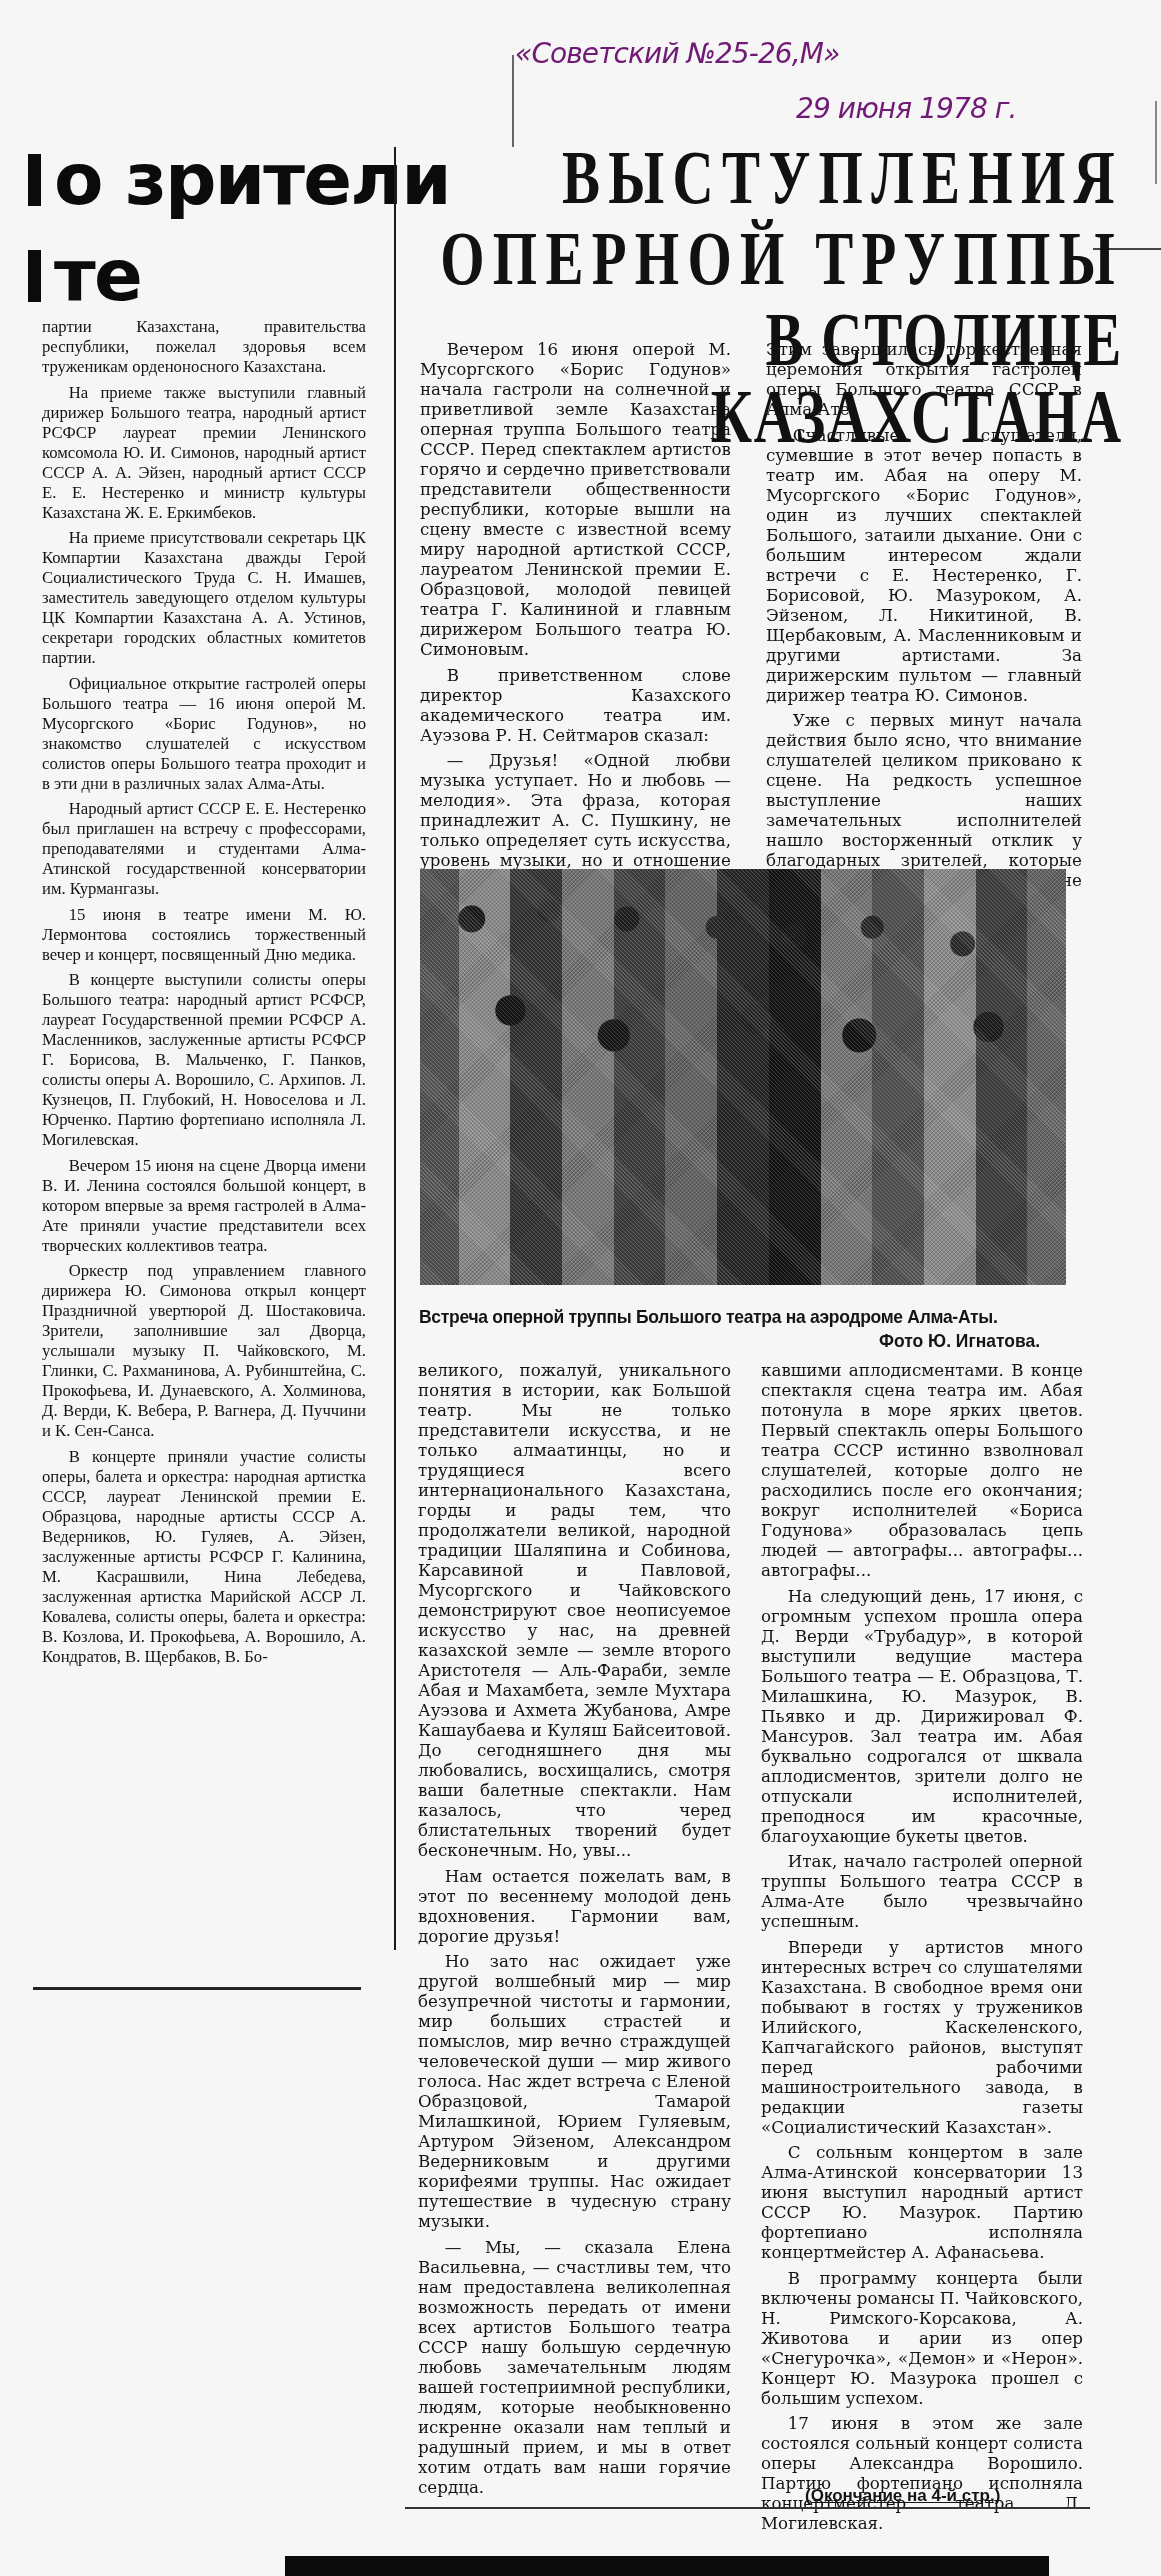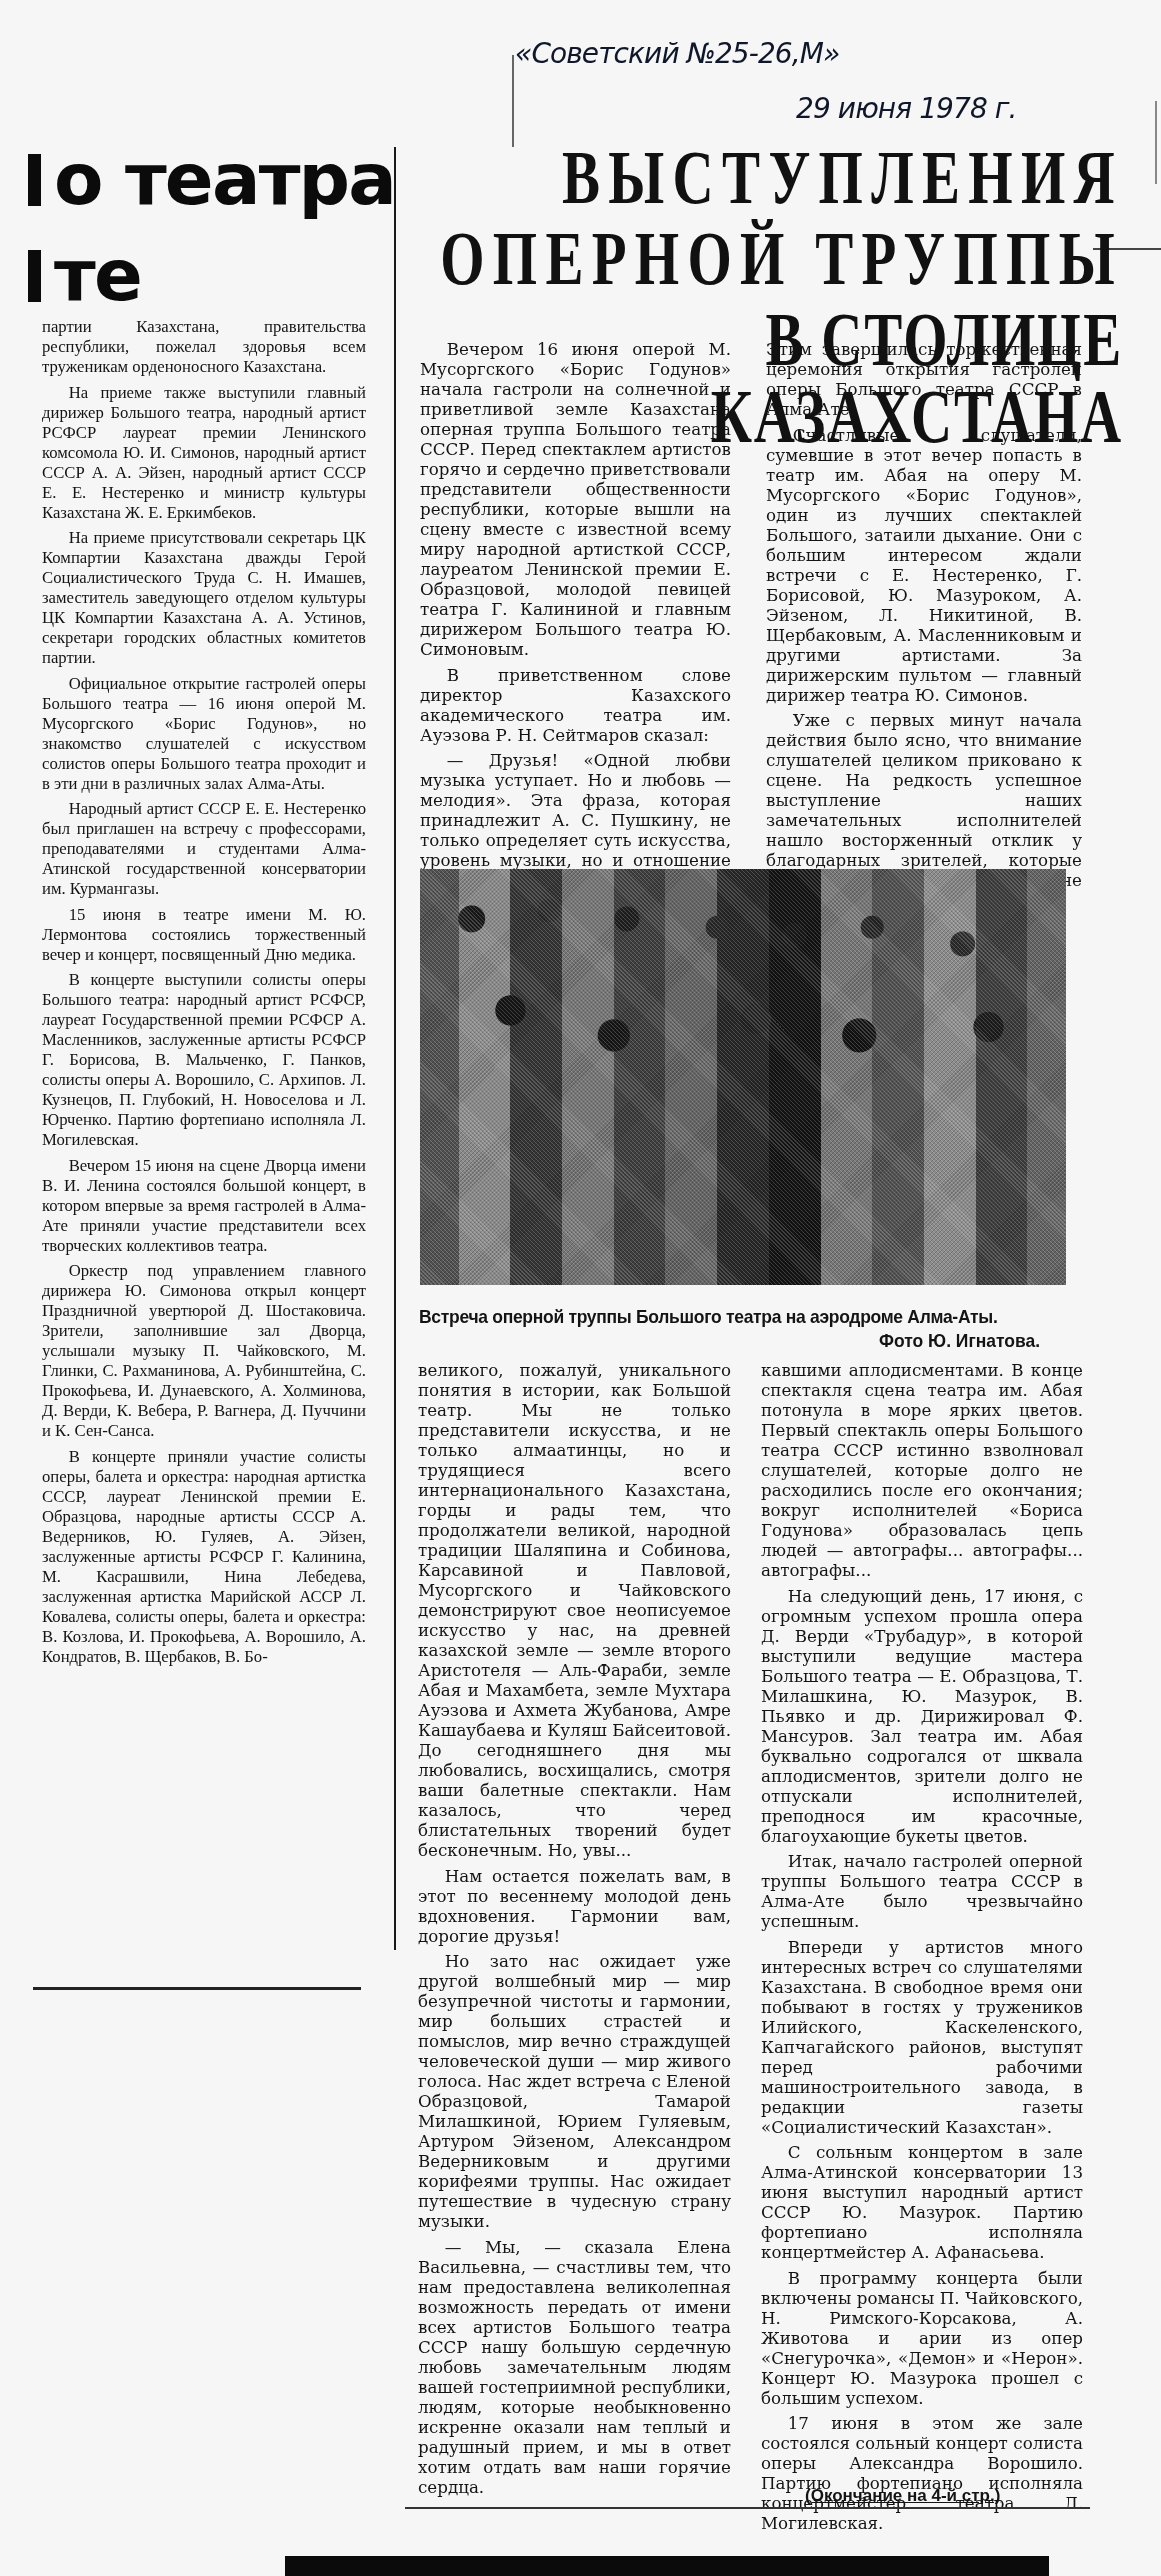--- a/index.html
+++ b/index.html
@@ -4,21 +4,21 @@
 <style>
   html, body { margin: 0; padding: 0; }
   body {
     width: 1161px; height: 2576px; position: relative; overflow: hidden;
     background: #f6f6f6; color: #141414;
     font-family: "DejaVu Serif", serif;
   }
   .abs { position: absolute; }
   .handnote {
     font-family: "DejaVu Sans", sans-serif; font-style: italic;
-    color: #0f172a; font-size: 28px; letter-spacing: -0.9px;
+    color: #701a75; font-size: 28px; letter-spacing: -0.9px;
   }
   .handnote.l1 { left: 515px; top: 37px; }
   .handnote.l2 { left: 796px; top: 92px; font-size: 28px; }
   .hand-bracket { left: 512px; top: 55px; width: 1.8px; height: 92px; background: #666; }
 
   .left-head {
     font-family: "DejaVu Sans", sans-serif; font-weight: bold;
     font-size: 72px; color: #0b0b0b; line-height: 1; letter-spacing: -1.8px;
   }
   .left-head.h1 { left: 28px; top: 143px; }
@@ -92,21 +92,21 @@
 </style>
 </head>
 <body>
 
 <div class="abs hand-bracket"></div>
 <div class="abs handnote l1">«Советский №25-26,М»</div>
 <div class="abs handnote l2">29 июня 1978 г.</div>
 <div class="abs vrule v2"></div>
 
 <div class="abs left-head h1">
-  <span class="cut"></span><span>о театра</span>
+  <span class="cut"></span><span>о зрители</span>
 </div>
 <div class="abs left-head h2">
   <span class="cut"></span><span>те</span>
 </div>
 
 <div class="abs vrule v1"></div>
 <div class="abs ruleR"></div>
 
 <div class="abs title">
   <div class="t1">ВЫСТУПЛЕНИЯ</div>

